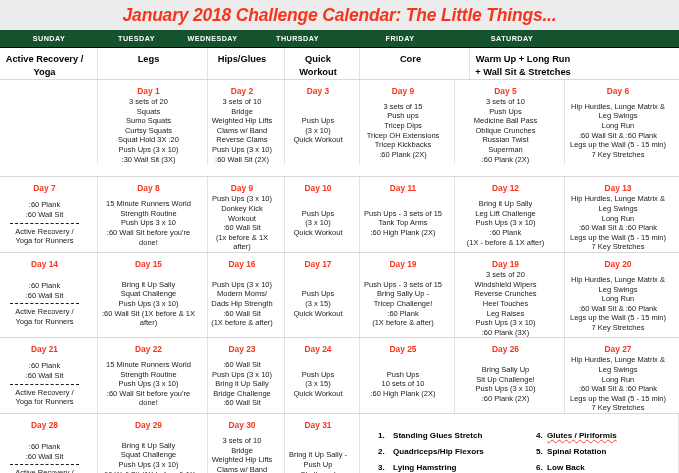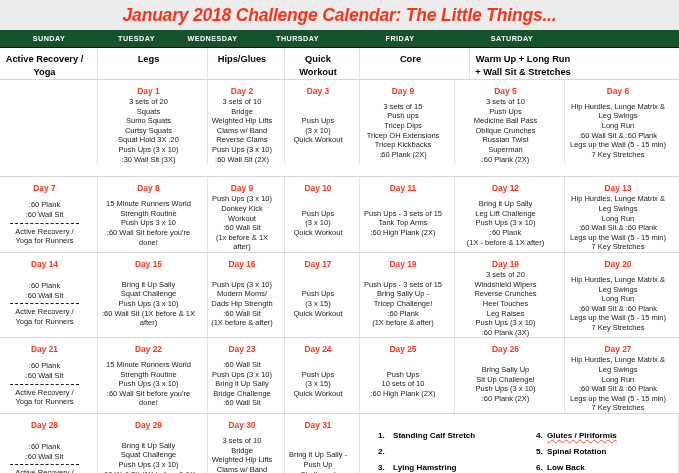--- a/index.html
+++ b/index.html
@@ -529,24 +529,25 @@
           <div class="day-body">
             <span class="ln">Bring it Up Sally -</span>
             <span class="ln">Push Up</span>
             <span class="ln">Challenge!</span>
           </div>
         </div>
         <div class="stretch-cell" style="flex: 0 0 319px;">
           <div class="stretch-col stretch-col-a">
             <div class="stretch-item">
               <span class="stretch-num">1.</span>
-              <span>Standing Calf Stretch</span>
+              <span>Standing Glues Stretch</span>
             </div>
             <div class="stretch-item">
               <span class="stretch-num">2.</span>
+              <span>Quadriceps/Hip Flexors</span>
             </div>
             <div class="stretch-item">
               <span class="stretch-num">3.</span>
               <span>Lying Hamstring</span>
             </div>
           </div>
           <div class="stretch-col stretch-col-b">
             <div class="stretch-item stretch-item-b">
               <span class="stretch-num">4.</span>
               <span class="squiggle">Glutes / Piriformis</span>

